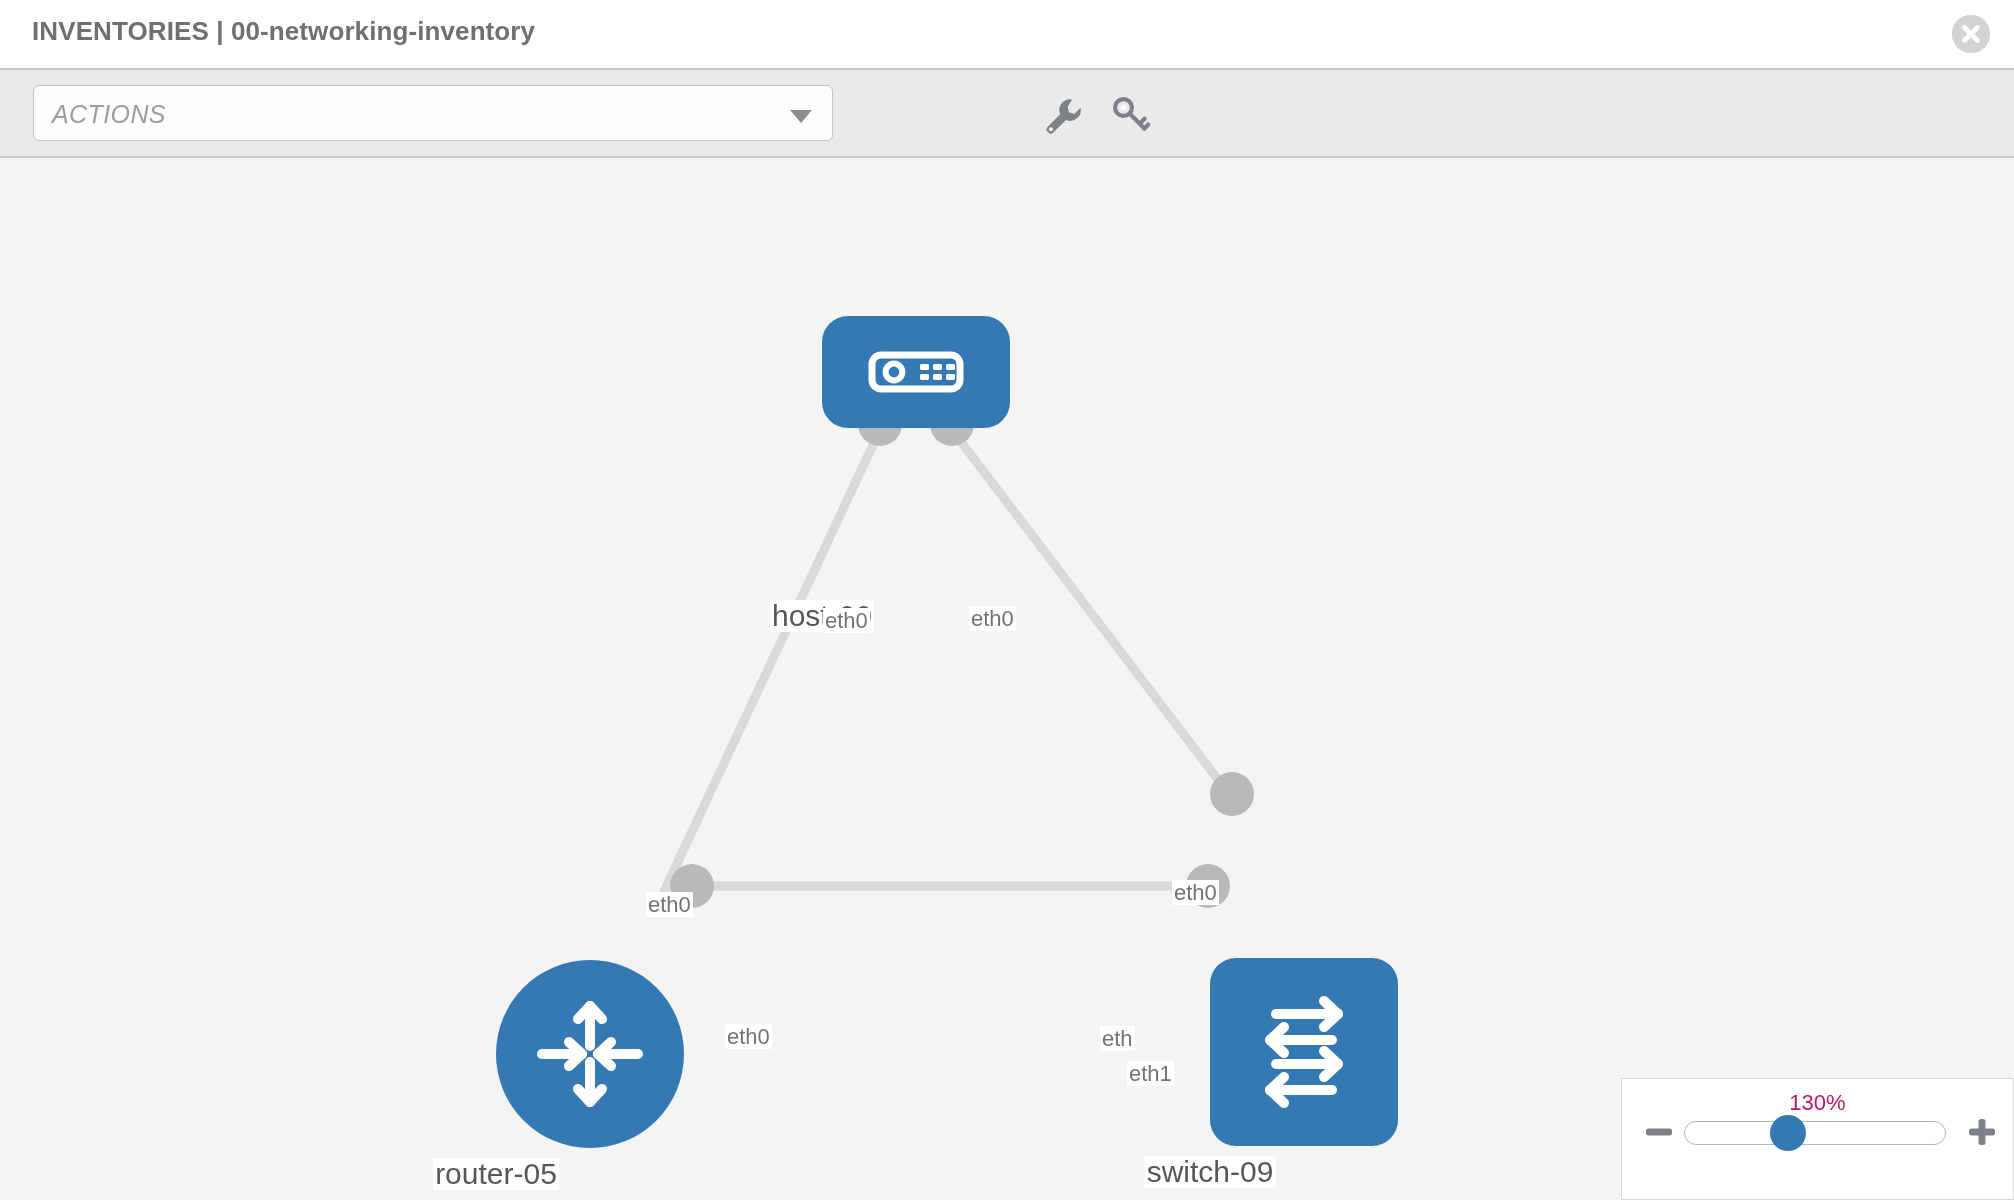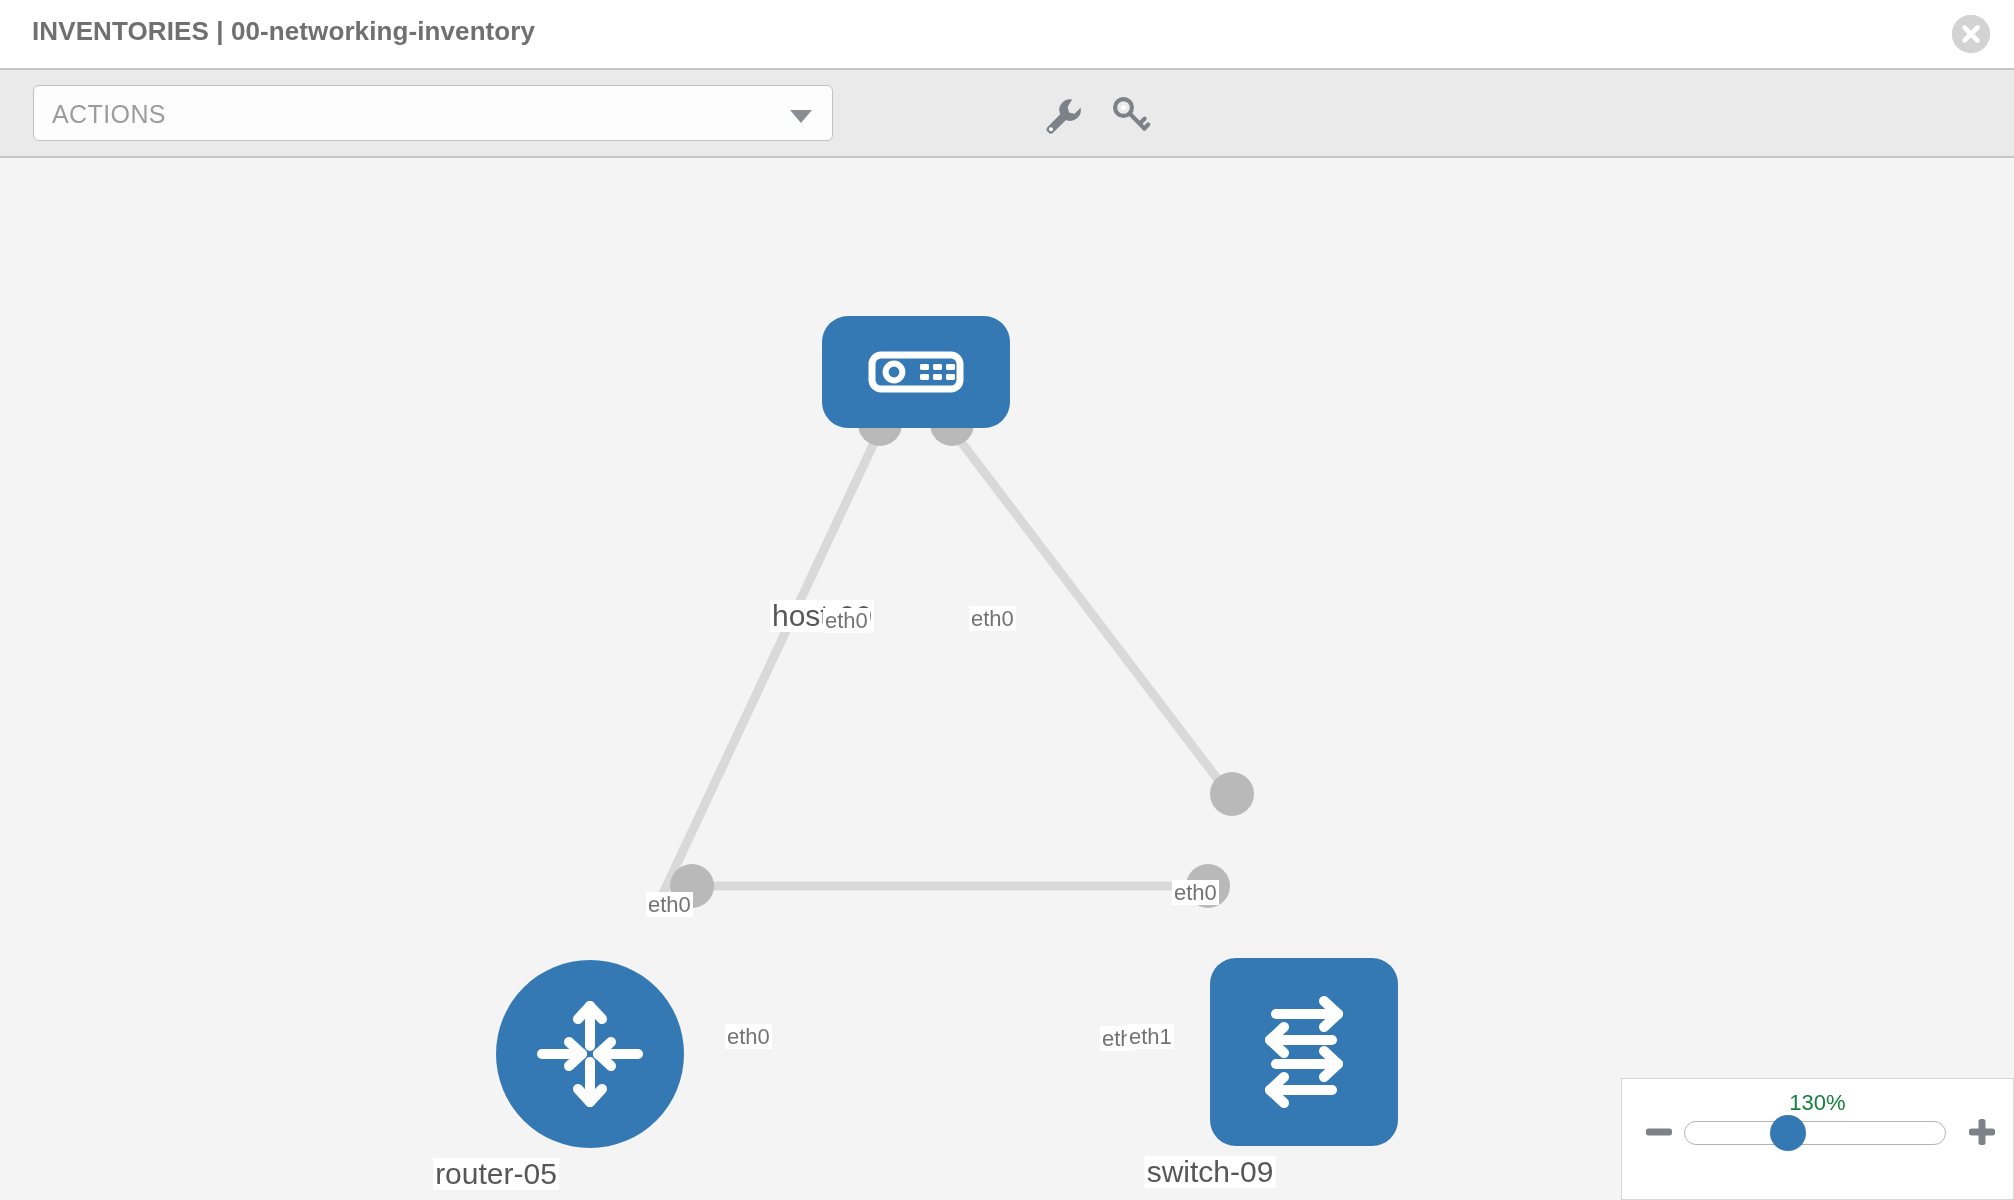--- a/index.html
+++ b/index.html
@@ -68,20 +68,21 @@
     position: absolute;
     left: 33px;
     top: 15px;
     width: 800px;
     height: 56px;
     background: #fdfdfd;
     border: 1px solid #c2c2c2;
     border-radius: 6px;
     box-sizing: border-box;
     cursor: pointer;
+    font-style: italic;
   }
   .actions-select .sel-label {
     position: absolute;
     left: 18px;
     top: 14px;
     font-size: 25px;
     color: #9c9c9c;
     letter-spacing: 0.4px;
   }
   .caret {
@@ -215,21 +216,21 @@
     border: 1px solid #d6d6d6;
     box-sizing: border-box;
   }
   .zoom-pct {
     position: absolute;
     top: 11px;
     left: 0;
     width: 100%;
     text-align: center;
     font-size: 22px;
-    color: #15803d;
+    color: #be185d;
   }
   .zoom-minus, .zoom-plus {
     position: absolute;
     top: 38px;
     width: 30px;
     height: 30px;
     cursor: pointer;
   }
   .zoom-minus { left: 22px; }
   .zoom-plus  { right: 16px; }
@@ -386,21 +387,21 @@
       </div>
       <div class="node-label" style="top:198px;">switch-09</div>
     </div>
 
     <div class="iface-label" style="left:823px; top:450px;">eth0</div>
     <div class="iface-label" style="left:969px; top:448px;">eth0</div>
     <div class="iface-label" style="left:646px; top:734px;">eth0</div>
     <div class="iface-label" style="left:1172px; top:722px;">eth0</div>
     <div class="iface-label" style="left:725px; top:866px;">eth0</div>
     <div class="iface-label" style="left:1100px; top:868px;">eth</div>
-    <div class="iface-label" style="left:1127px; top:866px;">eth1</div>
+    <div class="iface-label" style="left:1127px; top:903px;">eth1</div>
 
   </div>
 
   <div class="zoom-widget">
     <div class="zoom-pct">130%</div>
 
     <div class="zoom-minus">
       <svg width="30" height="30" viewBox="0 0 30 30" aria-hidden="true">
         <rect x="2" y="11.5" width="26" height="7" rx="2.5" fill="#7d8289"></rect>
       </svg>

